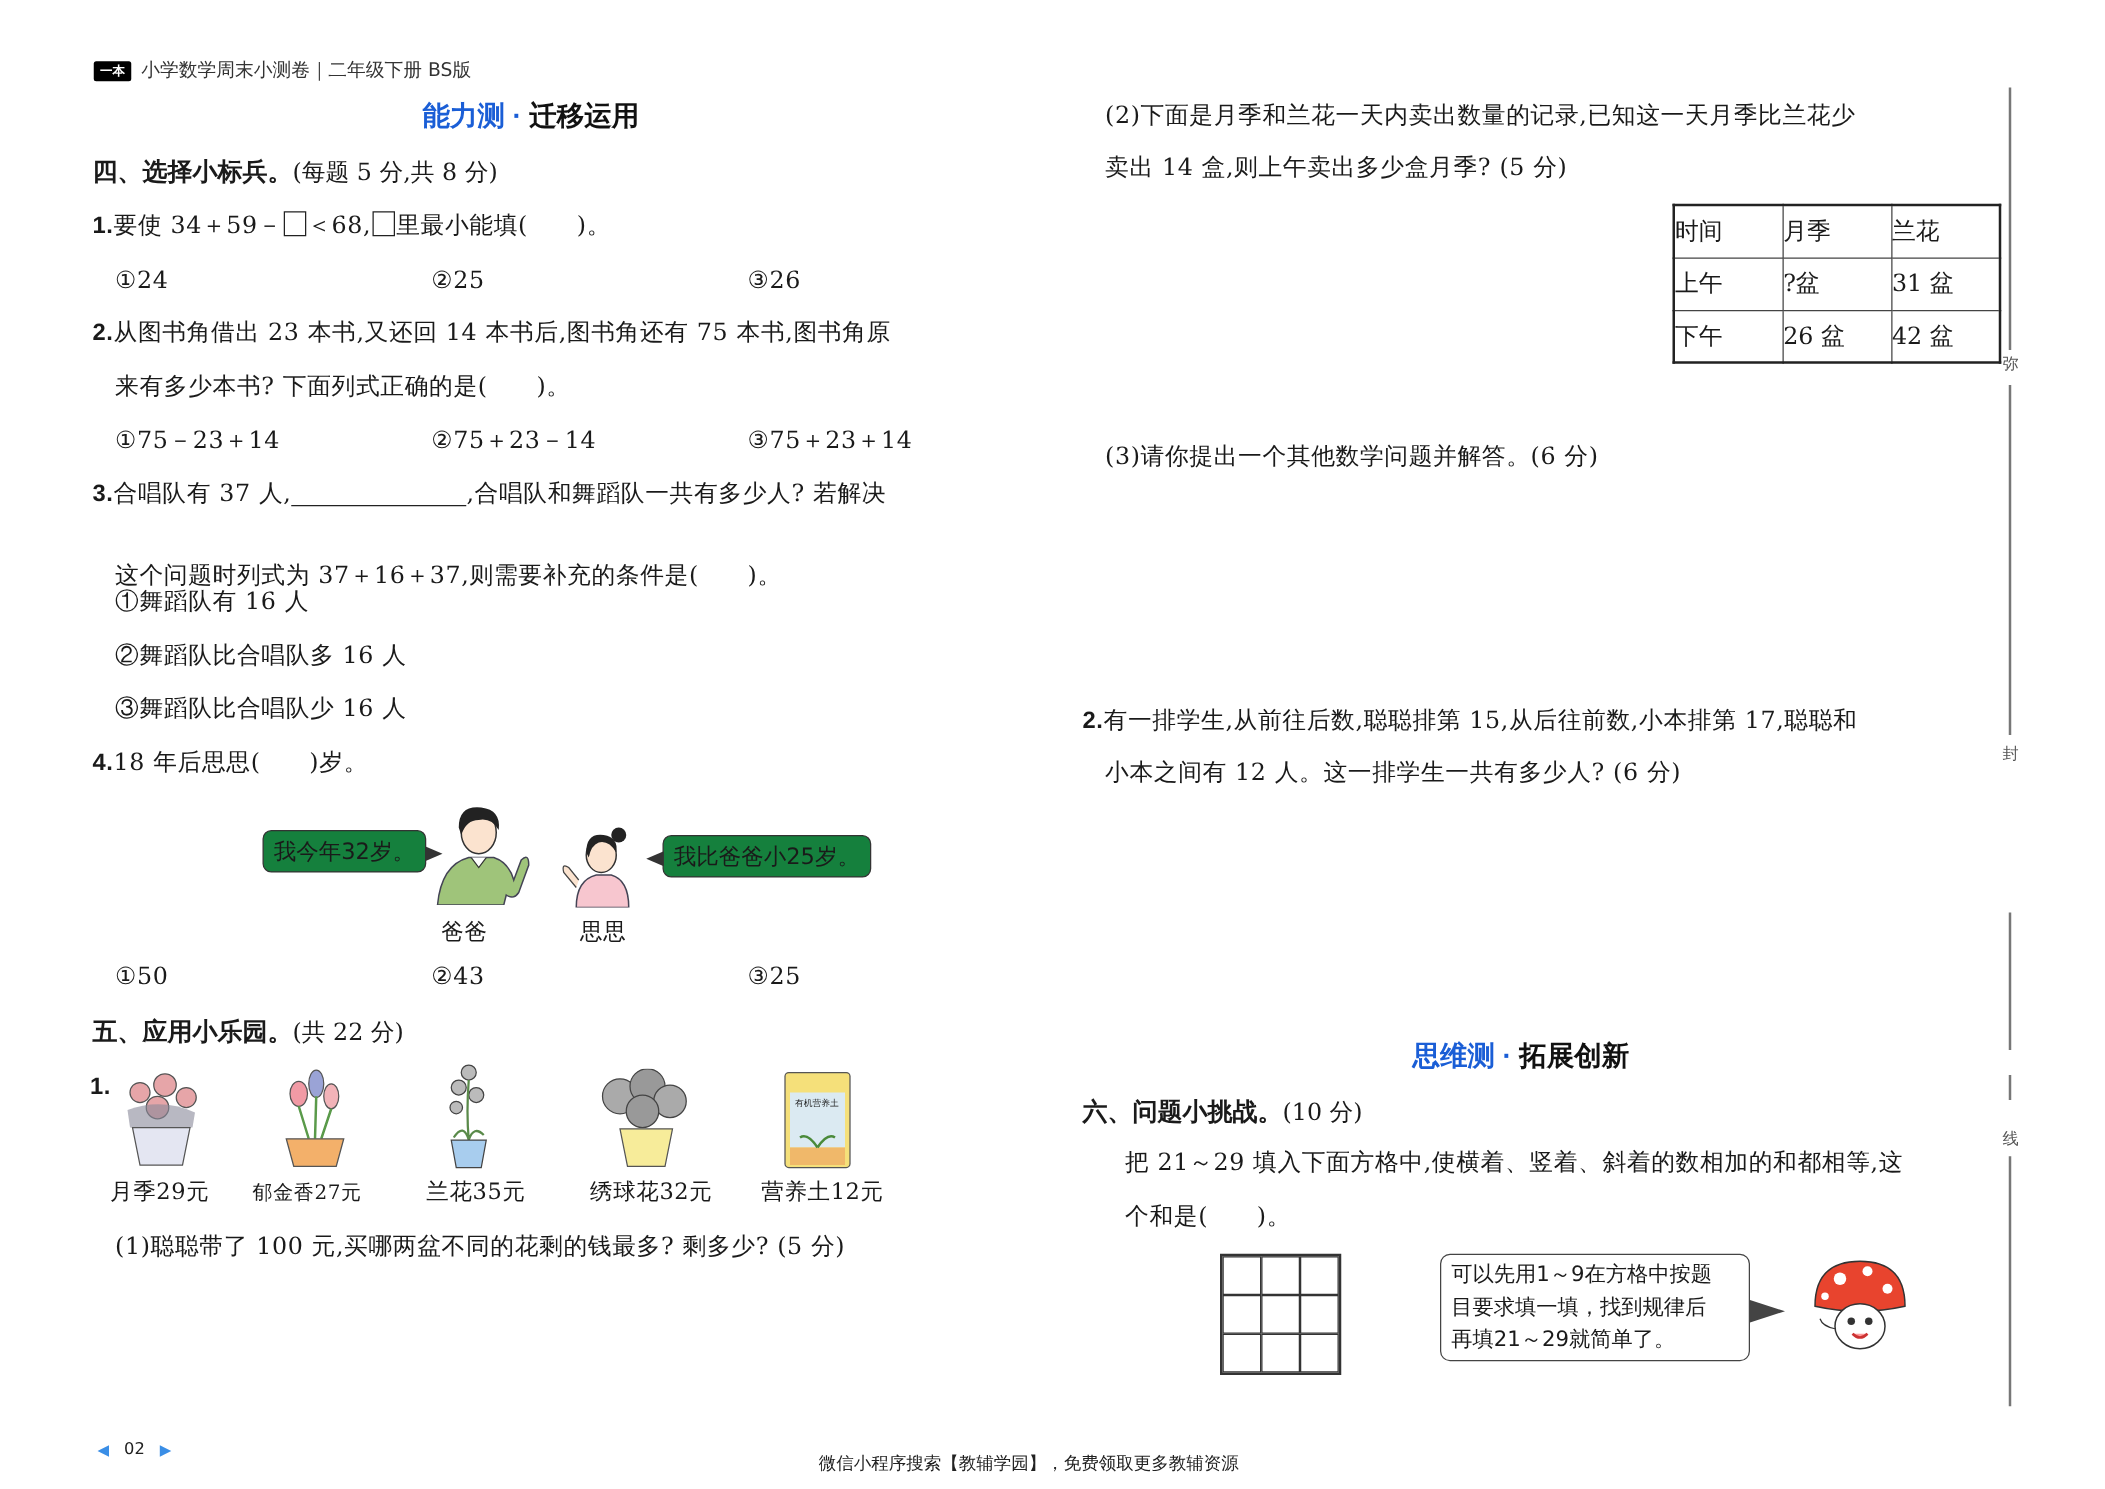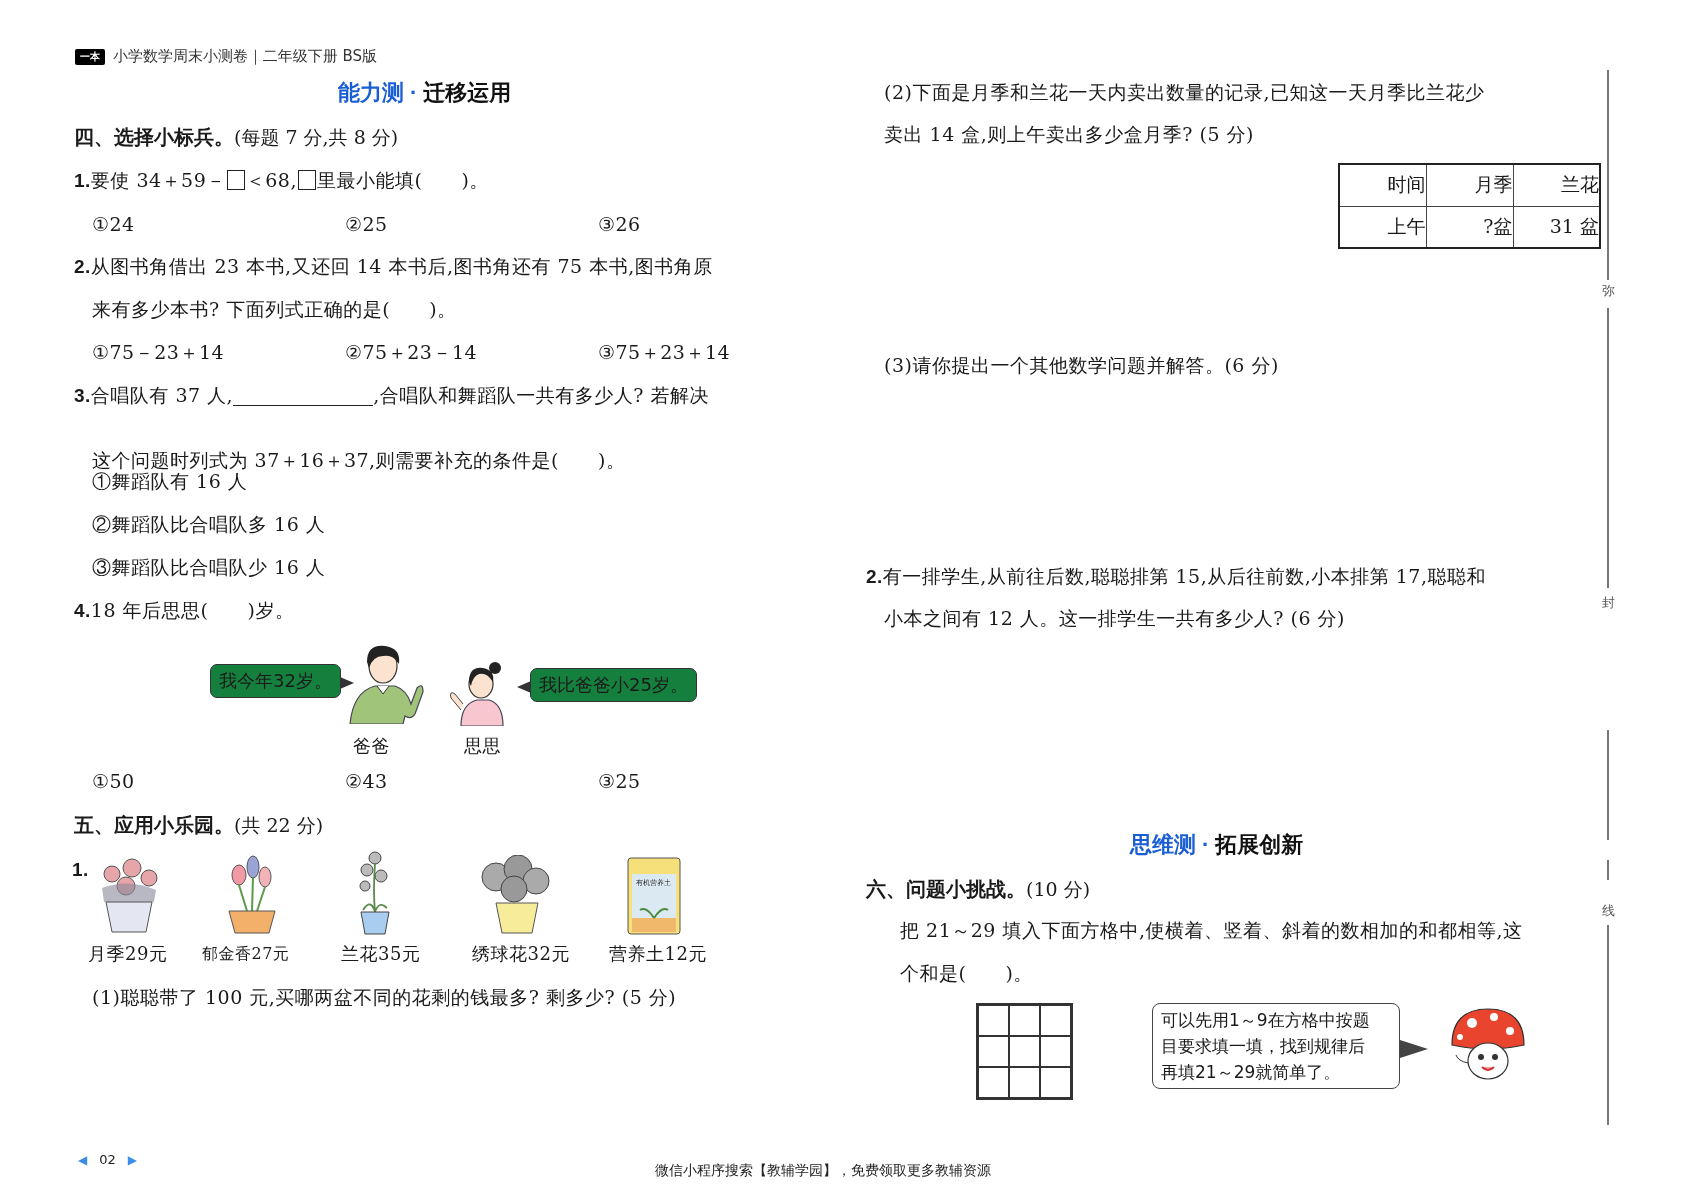--- a/index.html
+++ b/index.html
@@ -19,21 +19,21 @@
   .header-text { font-size: 15px; color: #333; font-family: "DejaVu Sans", sans-serif; }
 
   .blank-box { display: inline-block; width: 18px; height: 20px; border: 1.5px solid #222; vertical-align: -3px; margin: 0 1px; }
   .underline-blank { display: inline-block; width: 140px; border-bottom: 1.5px solid #222; height: 20px; vertical-align: -4px; }
 
   .bubble { border: 1.6px solid #333; border-radius: 7px; background: #15803d; font-family: "DejaVu Sans", sans-serif; font-size: 18px; padding: 4px 8px; white-space: nowrap; }
   .bubble-tail-right::after { content: ""; position: absolute; right: -14px; top: 12px; border-left: 14px solid #333; border-top: 6px solid transparent; border-bottom: 6px solid transparent; }
   .bubble-tail-left::before { content: ""; position: absolute; left: -14px; top: 12px; border-right: 14px solid #333; border-top: 6px solid transparent; border-bottom: 6px solid transparent; }
 
   table.sales { border-collapse: collapse; border: 2px solid #222; }
-  table.sales td { border: 1.4px solid #444; width: 87px; height: 42px; text-align: right; font-size: 19px; }
+  table.sales td { border: 1.4px solid #444; width: 87px; height: 42px; text-align: left; font-size: 19px; }
 
   .magic { border: 2px solid #333; display: grid; grid-template-columns: repeat(3, 31px); grid-template-rows: repeat(3, 31px); }
   .magic div { border: 1px solid #333; }
 
   .tip { border: 1.6px solid #444; border-radius: 8px; background:#fff; font-family: "DejaVu Sans", sans-serif; font-size: 17px; line-height: 26px; padding: 3px 8px; width: 248px; }
 
   .margin-line { position: absolute; width: 1.5px; background: #777; }
   .margin-char { position: absolute; font-size: 13px; color: #555; font-family: "DejaVu Sans", sans-serif; }
 
   .footer-text { font-size: 14px; font-family: "DejaVu Sans", sans-serif; color: #222; }
@@ -45,21 +45,21 @@
 <div class="abs" style="left:75px; top:47px; display:flex; align-items:center; gap:8px;">
   <div class="logo">一本</div>
   <span class="header-text">小学数学周末小测卷｜二年级下册 BS版</span>
 </div>
 
 <div class="abs title-band" style="left:338px; top:78px;">
   <span class="blue">能力测</span><span class="dot">·</span><span class="black">迁移运用</span>
 </div>
 
 <div class="abs sec-head" style="left:74px; top:124px;">
-  <span>四、选择小标兵。</span><span class="pts">(每题 7 分,共 8 分)</span>
+  <span>四、选择小标兵。</span><span class="pts">(每题 5 分,共 8 分)</span>
 </div>
 
 <div class="abs line" style="left:74px; top:168px;">
   <span class="bold-num">1.</span><span>要使 34＋59－</span><span class="blank-box"></span><span>＜68,</span><span class="blank-box"></span><span>里最小能填(　　)。</span>
 </div>
 <div class="abs line" style="left:92px; top:212px;">①24</div>
 <div class="abs line" style="left:345px; top:212px;">②25</div>
 <div class="abs line" style="left:598px; top:212px;">③26</div>
 
 <div class="abs line" style="left:74px; top:254px;">
@@ -176,20 +176,25 @@
   <tbody>
       <tr>
     <td>时间</td>
     <td>月季</td>
     <td>兰花</td>
   </tr>
   <tr>
     <td>上午</td>
     <td>?盆</td>
     <td>31 盆</td>
+  </tr>
+  <tr>
+    <td>下午</td>
+    <td>26 盆</td>
+    <td>42 盆</td>
   </tr>
 </tbody>
   </table>
 
 <div class="abs line" style="left:884px; top:353px;">(3)请你提出一个其他数学问题并解答。(6 分)</div>
 <div class="abs" style="left:884px; top:385px; width:700px; height:165px;"></div>
 
 <div class="abs line" style="left:866px; top:564px;">
   <span class="bold-num">2.</span><span>有一排学生,从前往后数,聪聪排第 15,从后往前数,小本排第 17,聪聪和</span>
 </div>

